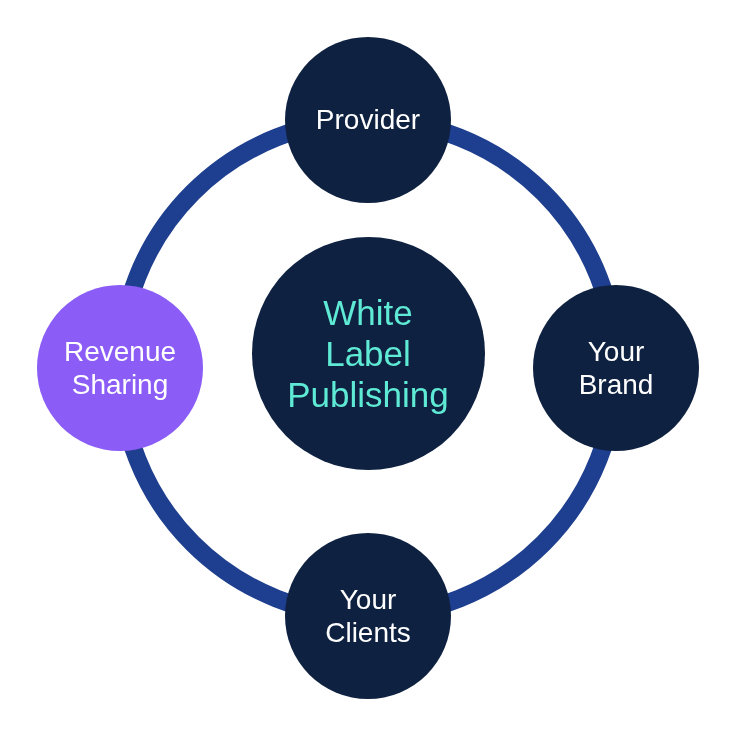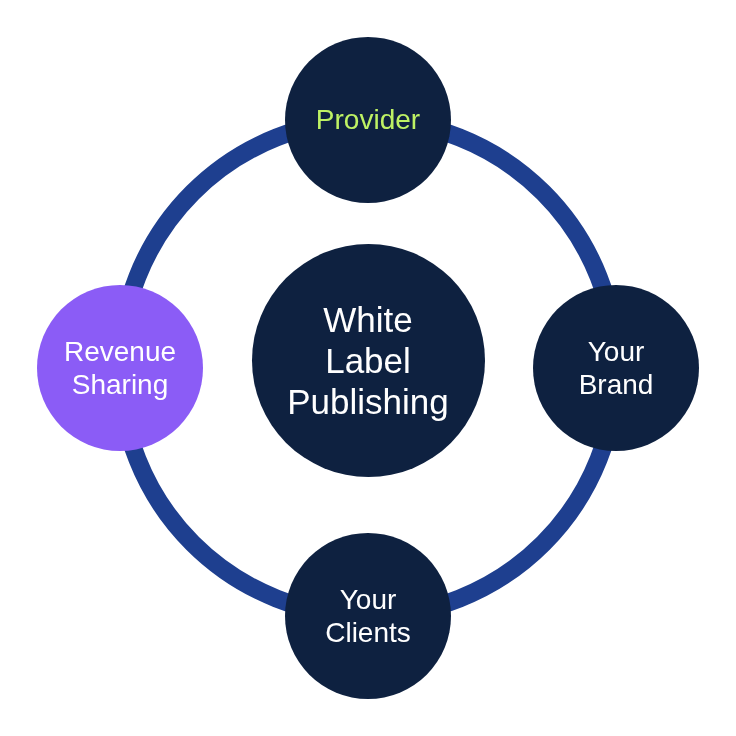--- a/index.html
+++ b/index.html
@@ -69,38 +69,38 @@
 </style>
 </head>
 <body>
 
 <div id="stage" style="background: rgb(255, 255, 255);">
 
   <svg id="ring-svg" viewBox="0 0 736 736">
     <circle id="ring-circle" cx="368" cy="368" r="248" fill="none" stroke="#1e3f8f" stroke-width="18"></circle>
   </svg>
 
-  <div class="node satellite" id="node-top" style="background: rgb(14, 33, 64); color: #bef264; width: 166px; height: 166px; left: 285px; top: 37px;">
+  <div class="node satellite" id="node-top" style="background: rgb(14, 33, 64); color: #ffffff; width: 166px; height: 166px; left: 285px; top: 37px;">
     <span class="node-label">Provider</span>
   </div>
 
   <div class="node satellite" id="node-right" style="background: rgb(14, 33, 64); color: rgb(255, 255, 255); width: 166px; height: 166px; left: 533px; top: 285px;">
     <span class="node-label">Your
 Brand</span>
   </div>
 
   <div class="node satellite" id="node-bottom" style="background: rgb(14, 33, 64); color: rgb(255, 255, 255); width: 166px; height: 166px; left: 285px; top: 533px;">
     <span class="node-label">Your
 Clients</span>
   </div>
 
   <div class="node satellite" id="node-left" style="background: #8b5cf6; color: rgb(255, 255, 255); width: 166px; height: 166px; left: 37px; top: 285px;">
     <span class="node-label">Revenue
 Sharing</span>
   </div>
 
-  <div class="node" id="hub" style="background: rgb(14, 33, 64); color: #ffffff; width: 233px; height: 233px; left: 251.5px; top: 244px; align-items: center;">
+  <div class="node" id="hub" style="background: rgb(14, 33, 64); color: #5eead4; width: 233px; height: 233px; left: 251.5px; top: 237px; align-items: center;">
     <span class="node-label">White
 Label
 Publishing</span>
   </div>
 
 </div>
 
 </body></html>

